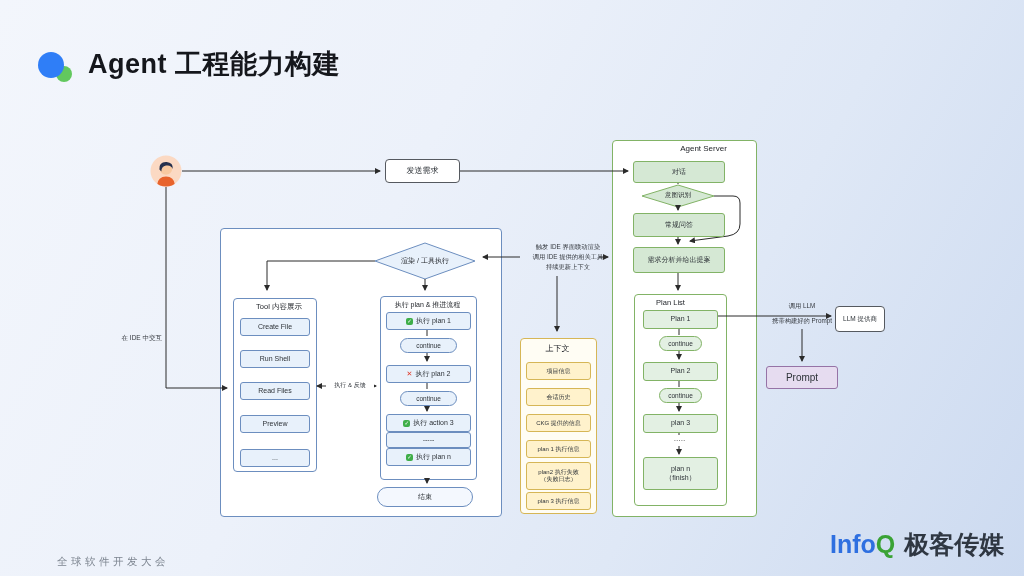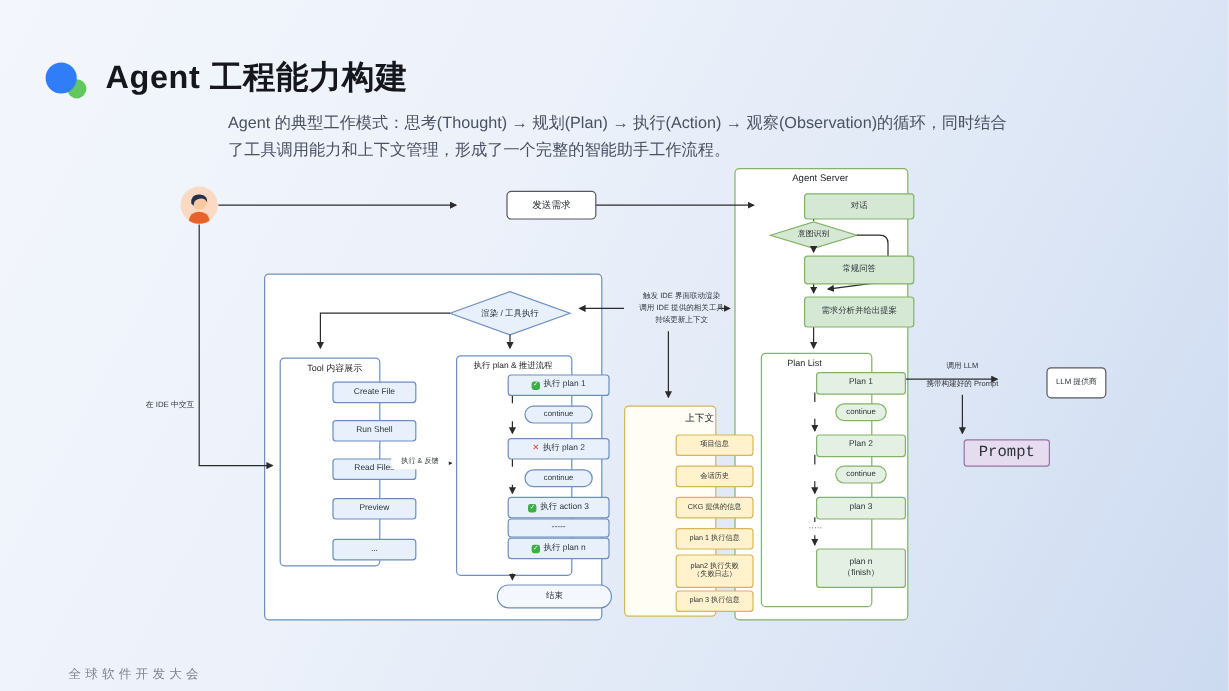--- a/index.html
+++ b/index.html
@@ -9,26 +9,26 @@
   .abs{position:absolute;}
   .logo-dot{position:absolute;border-radius:50%;}
   .page-title{position:absolute;font-size:27px;font-weight:700;color:#15171c;letter-spacing:.5px;}
   .subtitle{position:absolute;font-size:13.5px;color:#4a5160;line-height:1.62;}
   .bbox{position:absolute;border:1px solid #999;border-radius:4px;background:#fff;z-index:1;}
   .bbox.blue{border-color:#6c8ebf;}
   .bbox.green{border-color:#82b366;}
   .bbox.yellow{border-color:#d6b656;background:#fffdf4;}
   .btitle{position:absolute;z-index:3;text-align:center;font-size:8px;color:#23262b;}
   .item{position:absolute;z-index:3;display:flex;align-items:center;justify-content:center;
-    font-size:7px;color:#2e3338;border:1px solid #999;border-radius:3px;background:#fff;line-height:1.15;text-align:center;margin-left:37px;}
+    font-size:7px;color:#2e3338;border:1px solid #999;border-radius:3px;background:#fff;line-height:1.15;text-align:center;}
   .item.bl{background:#e8f1fb;border-color:#6c8ebf;}
   .item.gr{background:#d5e8d4;border-color:#82b366;}
   .item.gr2{background:#e3f0e3;border-color:#82b366;}
   .item.yw{background:#fff2cc;border-color:#d6b656;font-size:6px;flex-direction:column;}
-  .item.purple{background:#e6dcf0;border-color:#9673a6;font-size:13px;font-family:Liberation Mono, monospace;}
+  .item.purple{background:#e6dcf0;border-color:#9673a6;font-size:10px;}
   .item.plain{border-color:#55595f;background:#fff;}
   .pill{border-radius:8px;font-size:6.5px;}
   .stadium{border-radius:10px;background:#f4f8fe;border-color:#6c8ebf;font-size:7px;}
   .note{position:absolute;z-index:3;text-align:center;color:#33373d;line-height:10px;}
   .ck{display:inline-block;width:7px;height:7px;line-height:7px;background:#3fae49;color:#fff;
     border-radius:2px;font-size:5.5px;margin-right:3px;text-align:center;flex:none;}
   .cx{color:#e03e2d;font-weight:700;margin-right:3px;font-size:7px;flex:none;}
   .diamond-label{position:absolute;z-index:3;text-align:center;color:#23262b;}
   svg.overlay{position:absolute;left:0;top:0;z-index:2;pointer-events:none;}
   .edge{stroke:#2b2b2b;stroke-width:1;fill:none;}
@@ -38,21 +38,20 @@
   .footer-infoq .media{color:#2f3742;margin-left:9px;font-weight:700;}
 </style>
 </head>
 <body>
 
 <div class="stage">
 
   <div class="logo-dot" style="left:56px;top:66px;width:16px;height:16px;background:#62c85e;z-index:1;"></div>
   <div class="logo-dot" style="left:38px;top:52px;width:26px;height:26px;background:#2f7ef7;z-index:2;"></div>
   <div class="page-title" style="left:88px;top:46px;text-align:center;">Agent 工程能力构建</div>
-  <div class="subtitle" style="left:190px;top:92px;width:658px;">Agent 的典型工作模式：思考(Thought) → 规划(Plan) → 执行(Action) → 观察(Observation)的循环，同时结合了工具调用能力和上下文管理，形成了一个完整的智能助手工作流程。</div>
 
   <div class="abs" style="left:150px;top:155px;width:32px;height:32px;z-index:3;">
     <svg width="32" height="32" viewBox="0 0 32 32">
       <clipPath id="avclip">
           <circle cx="16" cy="16" r="15.5"></circle>
         </clipPath>
       <circle cx="16" cy="16" r="15.5" fill="#fbd9c3"></circle>
       <g clip-path="url(#avclip)">
         <path d="M7,30 Q8,21.5 16,21.5 Q24,21.5 25,30 L25,33 L7,33 Z" fill="#e8632c"></path>
         <circle cx="16" cy="13.5" r="6.2" fill="#f8c9a0"></circle>
@@ -102,33 +101,33 @@
 
   <div class="item stadium" style="left:377px;top:487px;width:94px;height:18px;">结束</div>
 
   <div class="note" style="left:518px;top:242px;width:100px;font-size:6.3px;">
     <div>触发 IDE 界面联动渲染</div>
     <div>调用 IDE 提供的相关工具</div>
     <div>持续更新上下文</div>
   </div>
 
   <div class="bbox yellow" style="left:520px;top:338px;width:75px;height:174px;"></div>
-  <div class="btitle" style="left:520px;top:343px;width:75px;text-align:right;">上下文</div>
+  <div class="btitle" style="left:520px;top:343px;width:75px;">上下文</div>
   <div class="item yw" style="left:526px;top:362px;width:63px;height:16px;">项目信息</div>
   <div class="item yw" style="left:526px;top:388px;width:63px;height:16px;">会话历史</div>
   <div class="item yw" style="left:526px;top:414px;width:63px;height:16px;">CKG 提供的信息</div>
   <div class="item yw" style="left:526px;top:440px;width:63px;height:16px;">plan 1 执行信息</div>
   <div class="item yw" style="left:526px;top:462px;width:63px;height:26px;">
     <div>plan2 执行失败</div>
     <div>（失败日志）</div>
   </div>
   <div class="item yw" style="left:526px;top:492px;width:63px;height:16px;">plan 3 执行信息</div>
 
   <div class="bbox green" style="left:612px;top:140px;width:143px;height:375px;"></div>
-  <div class="btitle" style="left:612px;top:144px;width:143px;">Agent Server</div>
+  <div class="btitle" style="left:632px;top:144px;width:143px;">Agent Server</div>
   <div class="item gr" style="left:633px;top:161px;width:90px;height:20px;">对话</div>
   <div class="diamond-label" style="left:642px;top:191px;width:72px;font-size:6.5px;">意图识别</div>
   <div class="item gr" style="left:633px;top:213px;width:90px;height:22px;">常规问答</div>
   <div class="item gr" style="left:633px;top:247px;width:90px;height:24px;">需求分析并给出提案</div>
 
   <div class="bbox green" style="left:634px;top:294px;width:91px;height:210px;"></div>
   <div class="btitle" style="left:634px;top:298px;width:73px;font-size:7.5px;">Plan List</div>
   <div class="item gr2" style="left:643px;top:310px;width:73px;height:17px;">Plan 1</div>
   <div class="item gr2 pill" style="left:659px;top:336px;width:41px;height:13px;">continue</div>
   <div class="item gr2" style="left:643px;top:362px;width:73px;height:17px;">Plan 2</div>
@@ -184,14 +183,17 @@
     <path class="edge" d="M679,379 V387"></path>
     <path class="edge" d="M679,401 V411" marker-end="url(#arr)"></path>
     <path class="edge" d="M679,431 V435"></path>
     <path class="edge" d="M679,446 V454" marker-end="url(#arr)"></path>
 
     <path class="edge" d="M716,316 H831" marker-end="url(#arr)"></path>
     <path class="edge" d="M802,329 V361" marker-end="url(#arr)"></path>
   </svg>
 
   <div class="footer-qcon-sub">全球软件开发大会</div>
+  <div class="footer-infoq">
+    <span style="color:#2e6fe0;">Info</span><span style="color:#3aa335;">Q</span><span class="media">极客传媒</span>
+  </div>
 
 </div>
 
 </body></html>

